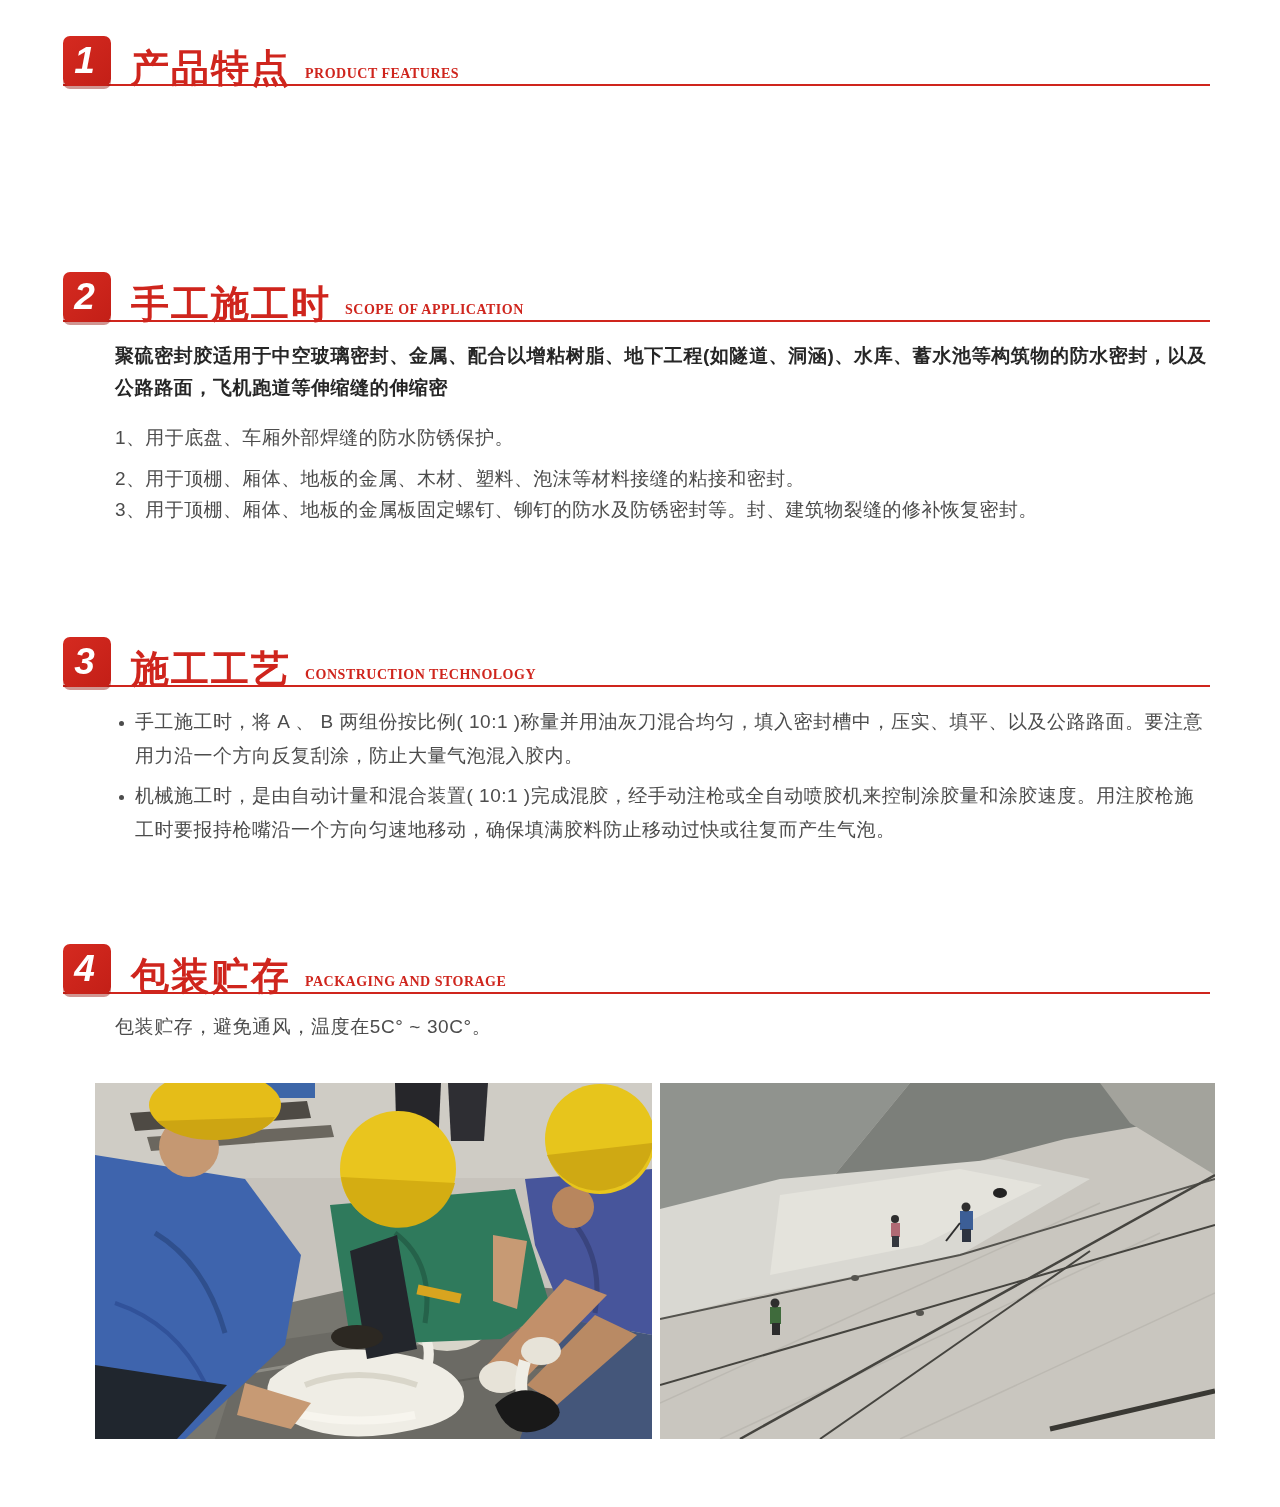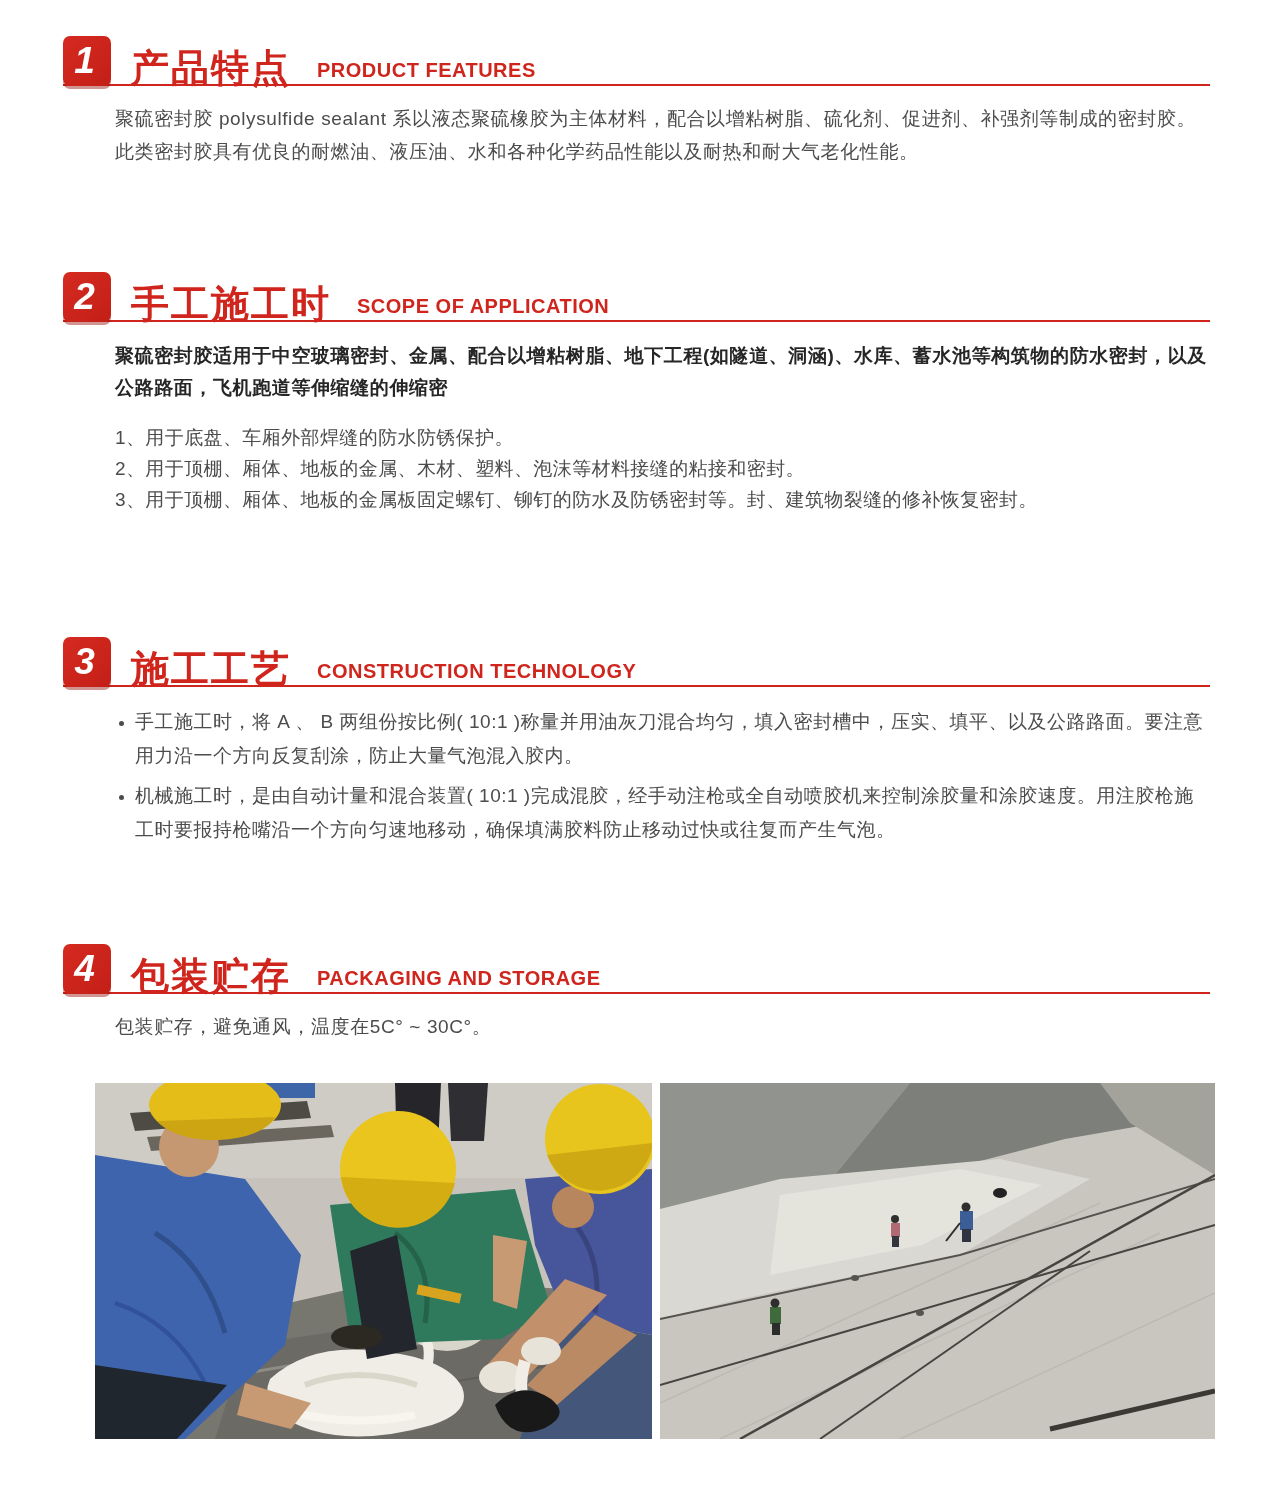--- a/index.html
+++ b/index.html
@@ -15,41 +15,41 @@
   .sec-header{position:relative;height:50px;display:flex;align-items:flex-end;}
   .rule{position:absolute;left:0;right:0;bottom:0;height:2px;background:#cf251d;z-index:0;}
   .numbox{
     position:relative;z-index:1;width:48px;height:50px;border-radius:7px;
     background:linear-gradient(135deg,#d52a20 0%,#c31f17 100%);
     color:#ffffff;font-size:37px;font-weight:800;font-style:italic;
     display:flex;align-items:center;justify-content:center;padding-right:5px;box-sizing:border-box;
     box-shadow:0 3px 0 rgba(150,20,12,.45);
   }
   .title-cn{
-    margin:0 12px -2px 20px;color:#cf251d;font-size:38px;font-weight:800;
+    margin:0 0 -2px 20px;color:#cf251d;font-size:38px;font-weight:800;
     line-height:40px;letter-spacing:2px;z-index:1;
   }
   .title-en{
-    margin:0 0 4px 14px;color:#cf251d;font-size:20px;font-weight:700;
-    letter-spacing:0.5px;z-index:1;
+    margin:0 0 4px 14px;color:#cf251d;font-size:14px;font-weight:700;
+    letter-spacing:0.5px;z-index:1;font-family:Liberation Serif, serif;
   }
 
   .sec-body{
     margin:16px 0 0 52px;font-size:19px;line-height:33px;color:#4c4c4c;
     letter-spacing:0.6px;
   }
   .intro{
     margin:18px 0 0 52px;font-size:19px;line-height:32px;color:#262626;
     font-weight:700;letter-spacing:0.6px;
   }
   .num-items{margin:18px 0 0 52px;}
   .num-item{
     margin:0;font-size:19px;line-height:31px;color:#4c4c4c;letter-spacing:0.4px;
   }
-  .num-item.gap-after{}
+  .num-item.gap-after{margin-bottom:10px;}
 
   ul.bullets{margin:18px 0 0 55px;padding-left:17px;}
   ul.bullets li{
     font-size:19px;line-height:34px;color:#4c4c4c;letter-spacing:0.5px;
     margin-bottom:6px;
   }
   ul.bullets li::marker{color:#4c4c4c;font-size:15px;}
 
   #photos{position:absolute;top:1083px;left:95px;right:65px;height:356px;display:flex;gap:8px;}
   .photo{height:356px;overflow:hidden;flex:0 0 auto;}
@@ -62,21 +62,20 @@
 
 <div id="page">
 
   <section class="sec" id="sec-1">
     <header class="sec-header">
       <div class="numbox">1</div>
       <h2 class="title-cn">产品特点</h2>
       <span class="title-en">PRODUCT FEATURES</span>
       <div class="rule"></div>
     </header>
-    <p class="sec-body">聚硫密封胶 polysulfide sealant 系以液态聚硫橡胶为主体材料，配合以增粘树脂、硫化剂、促进剂、补强剂等制成的密封胶。此类密封胶具有优良的耐燃油、液压油、水和各种化学药品性能以及耐热和耐大气老化性能。</p>
   </section>
 
   <section class="sec" id="sec-2">
     <header class="sec-header">
       <div class="numbox">2</div>
       <h2 class="title-cn">手工施工时</h2>
       <span class="title-en">SCOPE OF APPLICATION</span>
       <div class="rule"></div>
     </header>
     <p class="intro">聚硫密封胶适用于中空玻璃密封、金属、配合以增粘树脂、地下工程(如隧道、洞涵)、水库、蓄水池等构筑物的防水密封，以及公路路面，飞机跑道等伸缩缝的伸缩密</p>

